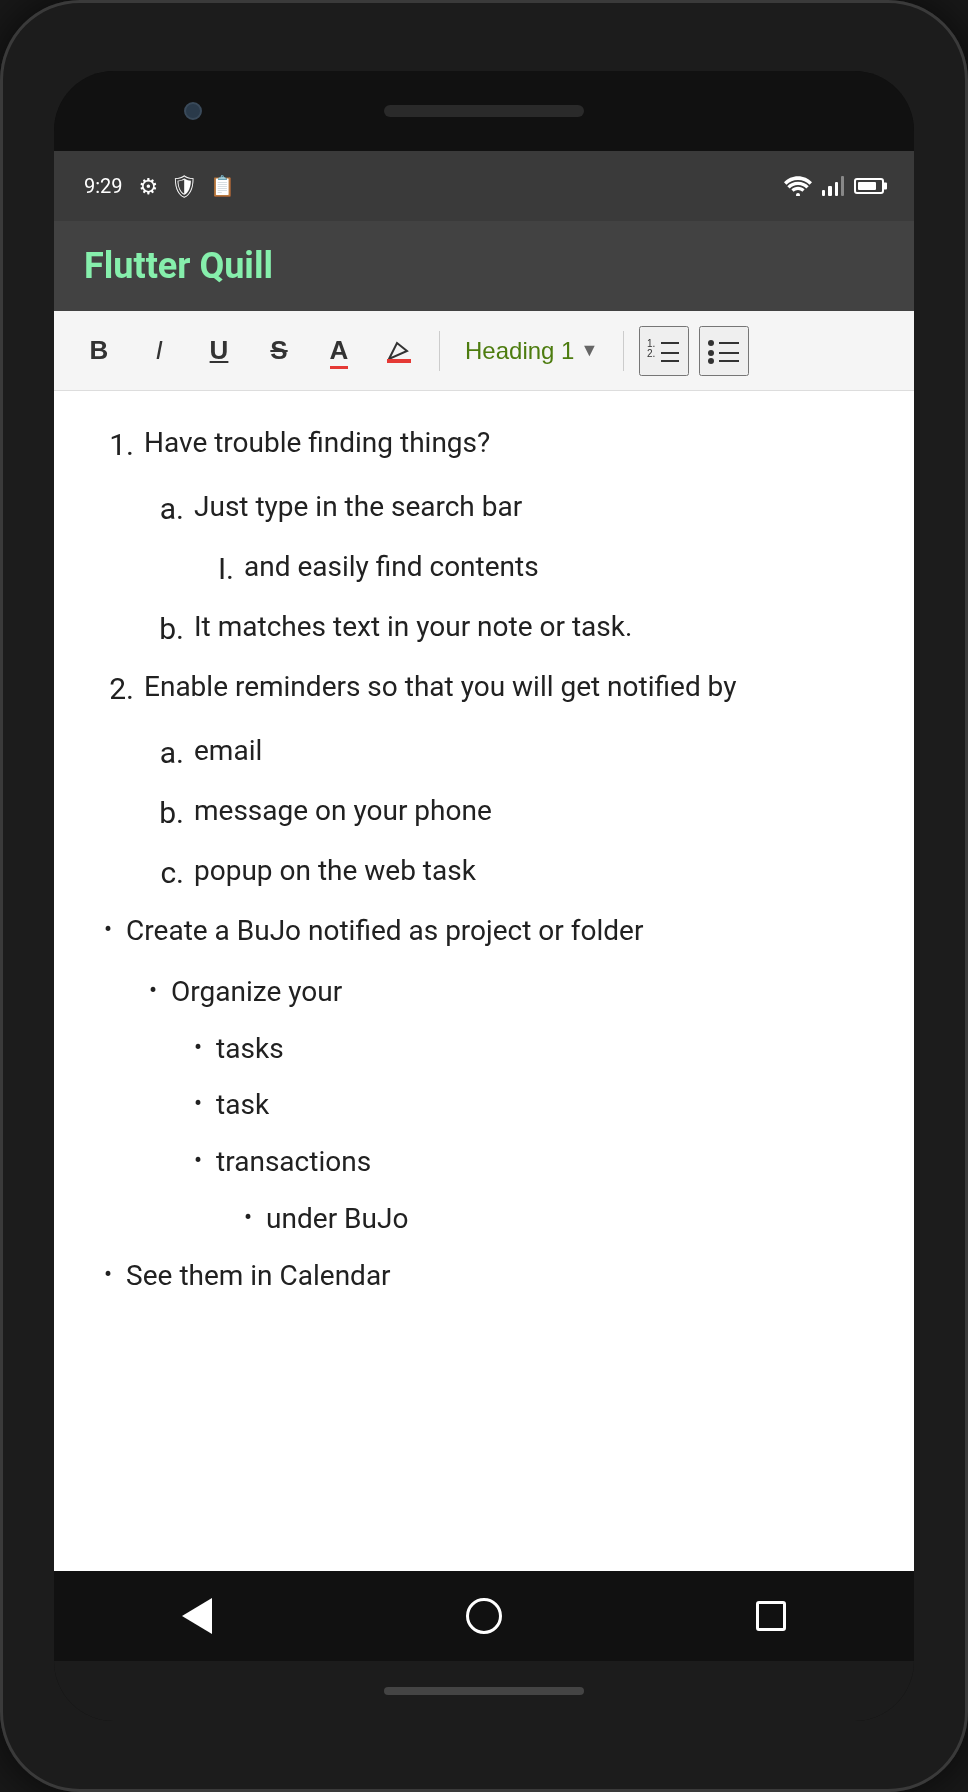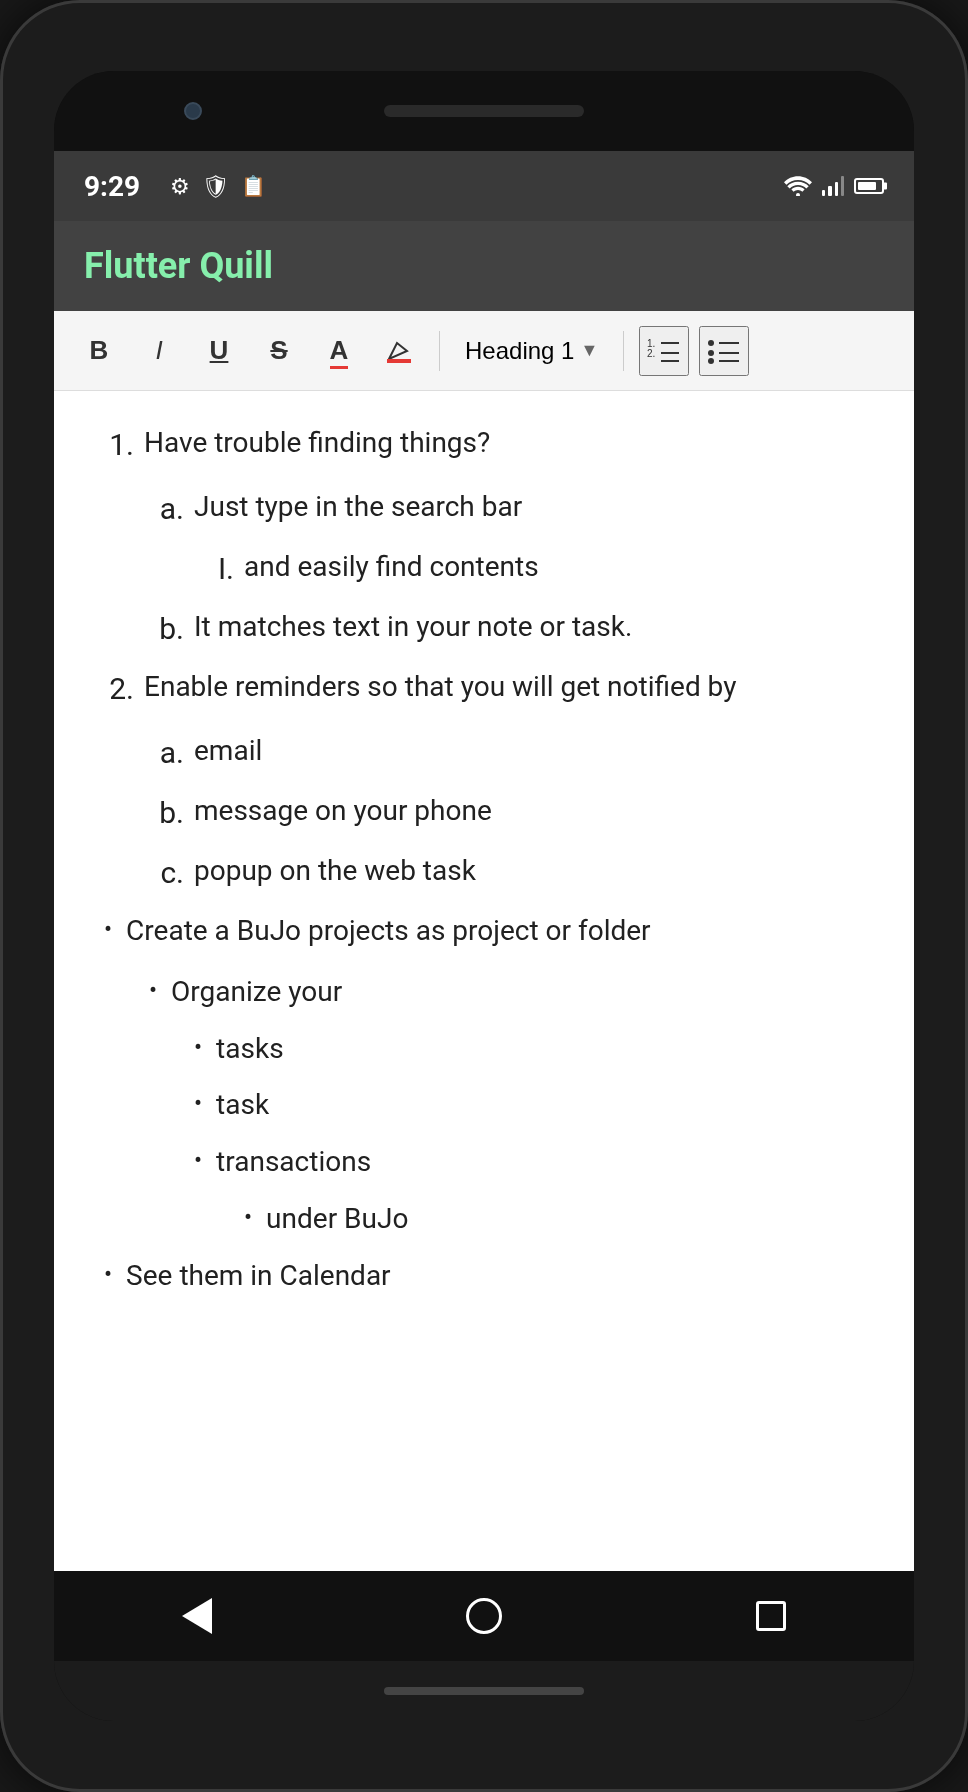--- a/index.html
+++ b/index.html
@@ -69,23 +69,23 @@
       background: #3a3a3a;
       height: 70px;
       display: flex;
       align-items: center;
       padding: 0 30px;
       flex-shrink: 0;
     }
 
     .status-time {
       color: white;
-      font-size: 28px;
-      font-weight: 700;
-      margin-right: 30px;
+      font-size: 20px;
+      font-weight: 400;
+      margin-right: 16px;
     }
 
     .status-icons {
       display: flex;
       gap: 12px;
       align-items: center;
     }
 
     .status-icon {
       color: white;
@@ -219,21 +219,21 @@
       border: none;
       cursor: pointer;
       padding: 6px 10px;
       border-radius: 4px;
       gap: 6px;
       min-width: 150px;
     }
 
     .heading-label {
       font-size: 24px;
-      color: #000000;
+      color: #4d7c0f;
     }
 
     .dropdown-arrow {
       font-size: 18px;
       color: #666;
     }
 
     .list-btn {
       width: 50px;
       height: 50px;
@@ -531,21 +531,21 @@
           <span class="list-text">message on your phone</span>
         </div>
 
         <div class="list-item-l2">
           <span class="list-marker">c.</span>
           <span class="list-text">popup on the web task</span>
         </div>
 
         <div class="bullet-l1">
           <span class="bullet-dot">•</span>
-          <span class="list-text">Create a BuJo projects as project or folder</span>
+          <span class="list-text">Create a BuJo notified as project or folder</span>
         </div>
 
         <div class="bullet-l2">
           <span class="bullet-dot">•</span>
           <span class="list-text">Organize your</span>
         </div>
 
         <div class="bullet-l3">
           <span class="bullet-dot">•</span>
           <span class="list-text">tasks</span>

